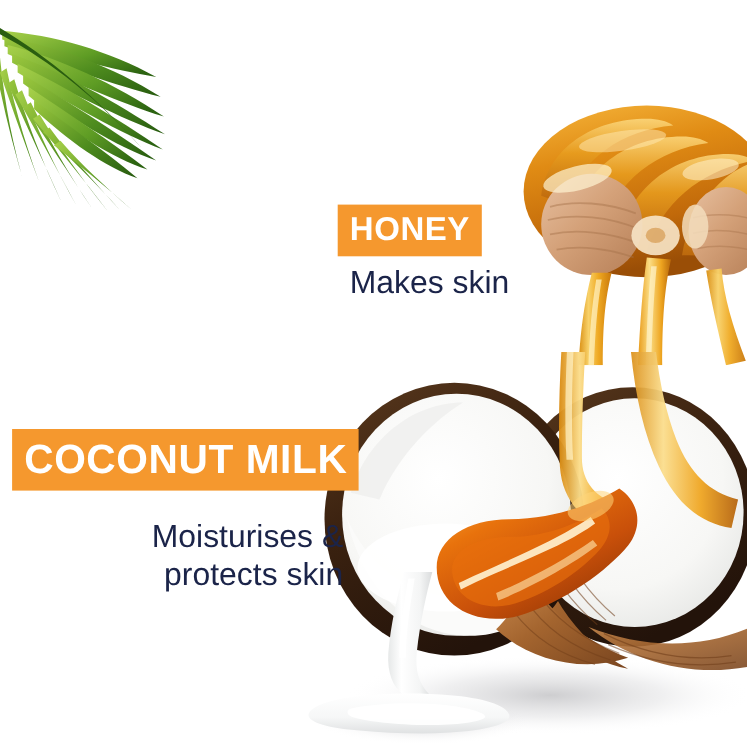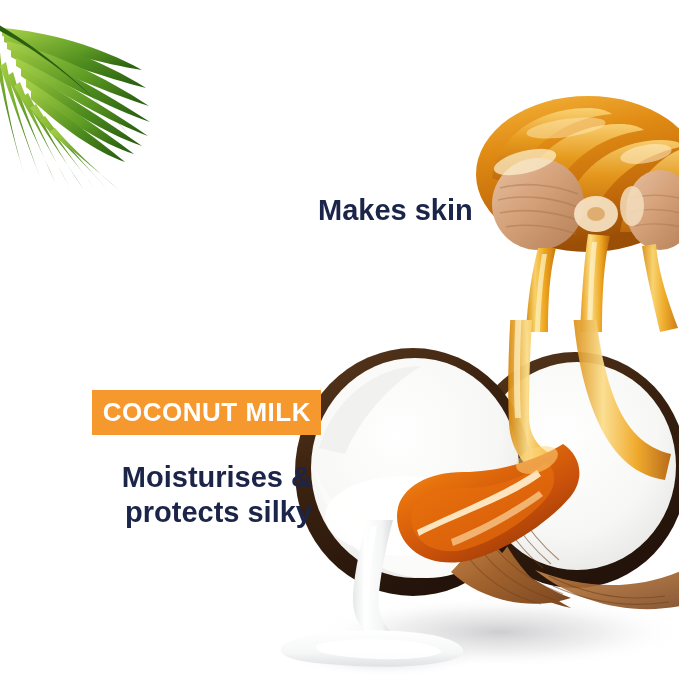--- a/index.html
+++ b/index.html
@@ -26,28 +26,28 @@
   .badge{
     display:inline-block;
     background:#F5982E;
     color:#ffffff;
     font-weight:bold;
     letter-spacing:.5px;
     line-height:1;
     white-space:nowrap;
   }
   .badge-honey{font-size:30px;padding:8px 11px 9px 11px;}
-  .badge-coconut{font-size:26px;padding:9px 10px 10px 11px;margin-left:16px;}
+  .badge-coconut{font-size:37px;padding:9px 10px 10px 11px;}
 
   .desc{
     color:#1B2449;
     font-size:29px;
     line-height:1.21;
     white-space:nowrap;
-    font-weight:700;
+    font-weight:400;
   }
 
   #honey-callout{left:307px;top:186px;text-align:left;}
   #honey-callout .desc{margin-left:11px;margin-top:7px;}
 
   #coconut-callout{left:11px;top:390px;text-align:right;width:310px;}
   #coconut-callout .desc{margin-right:9px;margin-top:25px;}
 </style>
 </head>
 <body>
@@ -279,26 +279,27 @@
 
       <path d="M60 112 C 34 114, 10 120, 6 128 C 2 136, 22 142, 52 144 C 78 146, 104 148, 134 146
                C 168 144, 190 138, 188 130 C 186 121, 162 114, 134 112 C 112 110, 82 110, 60 112 Z" fill="url(#mg-pool)"></path>
       <path d="M44 124 C 62 120, 92 118, 120 120 C 148 122, 168 128, 166 132 C 162 137, 132 140, 104 139
                C 74 138, 46 134, 42 130 C 40 127, 41 125, 44 124 Z" fill="#FFFFFF" opacity=".92"></path>
       <path d="M96 6 C 92 30, 88 56, 88 78 L94 78 C 94 56, 98 30, 102 6 Z" fill="#FFFFFF" opacity=".85"></path>
     </svg>
   </div>
 
   <div class="callout" id="honey-callout">
+    <div class="badge badge-honey">HONEY</div>
     <div class="desc">
       <div>Makes skin</div>
     </div>
   </div>
 
   <div class="callout" id="coconut-callout">
     <div class="badge badge-coconut">COCONUT MILK</div>
     <div class="desc">
       <div>Moisturises &amp;</div>
-      <div>protects silky</div>
+      <div>protects skin</div>
     </div>
   </div>
 
 </div>
 
 </body></html>

